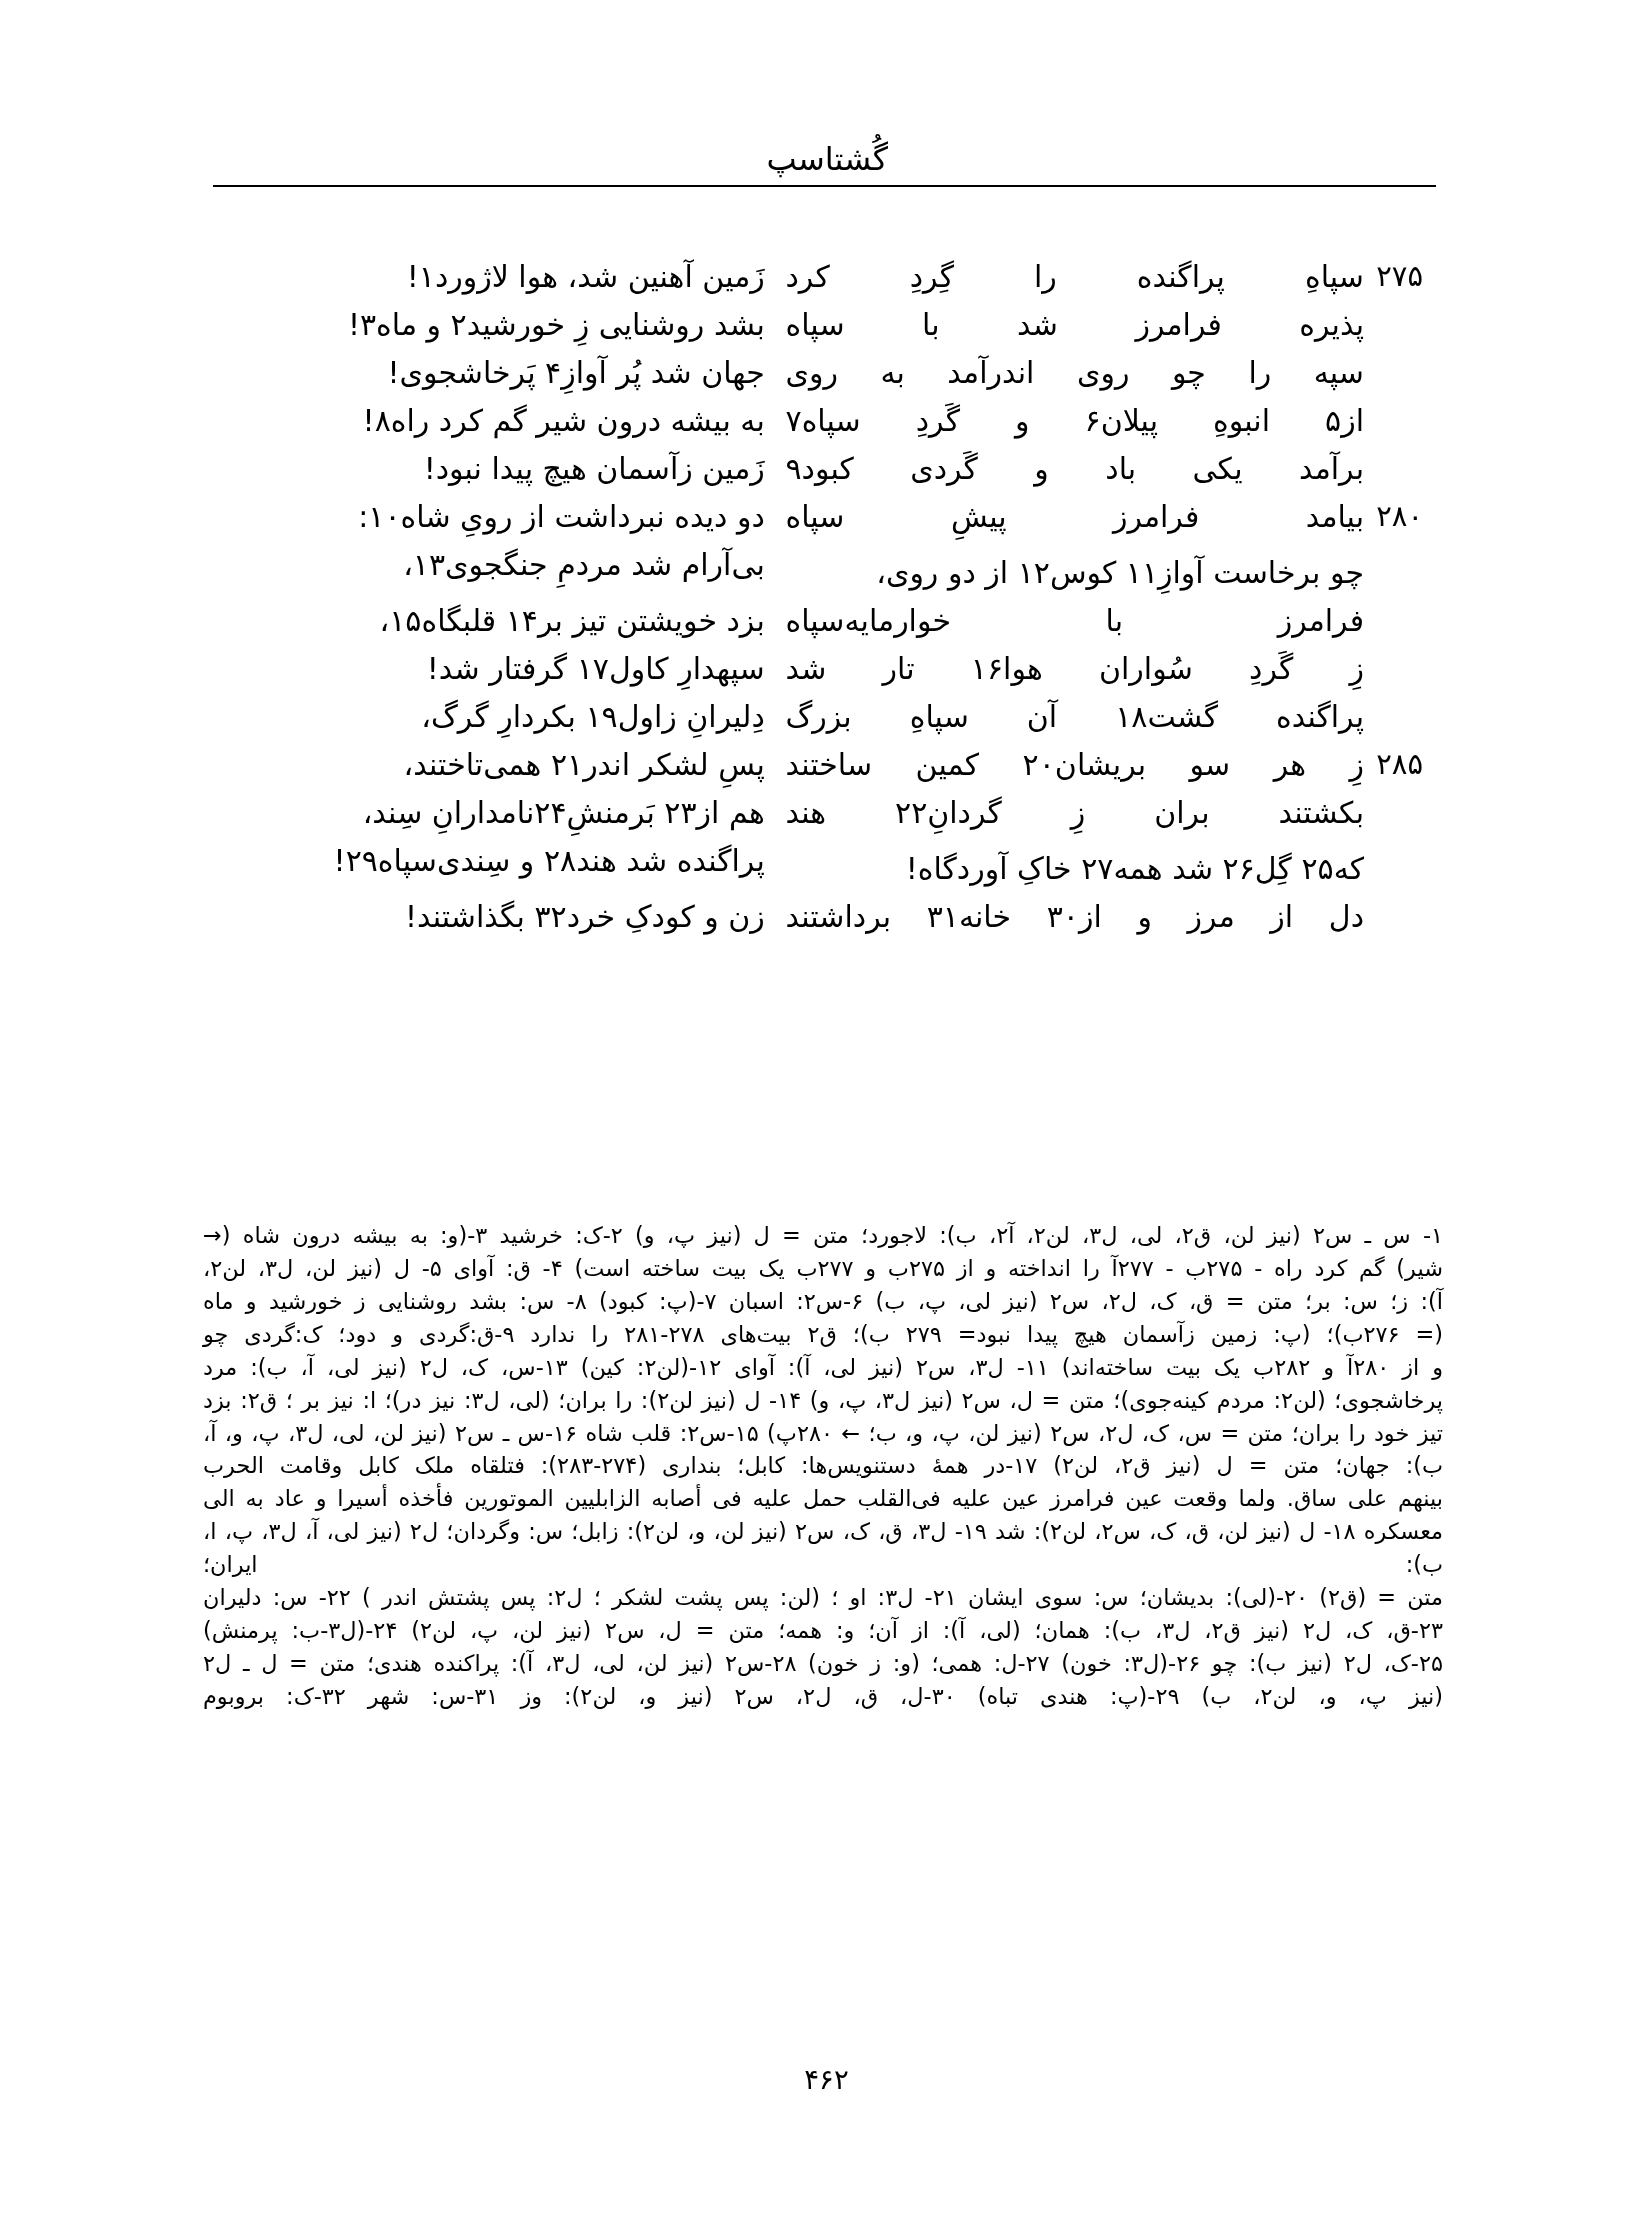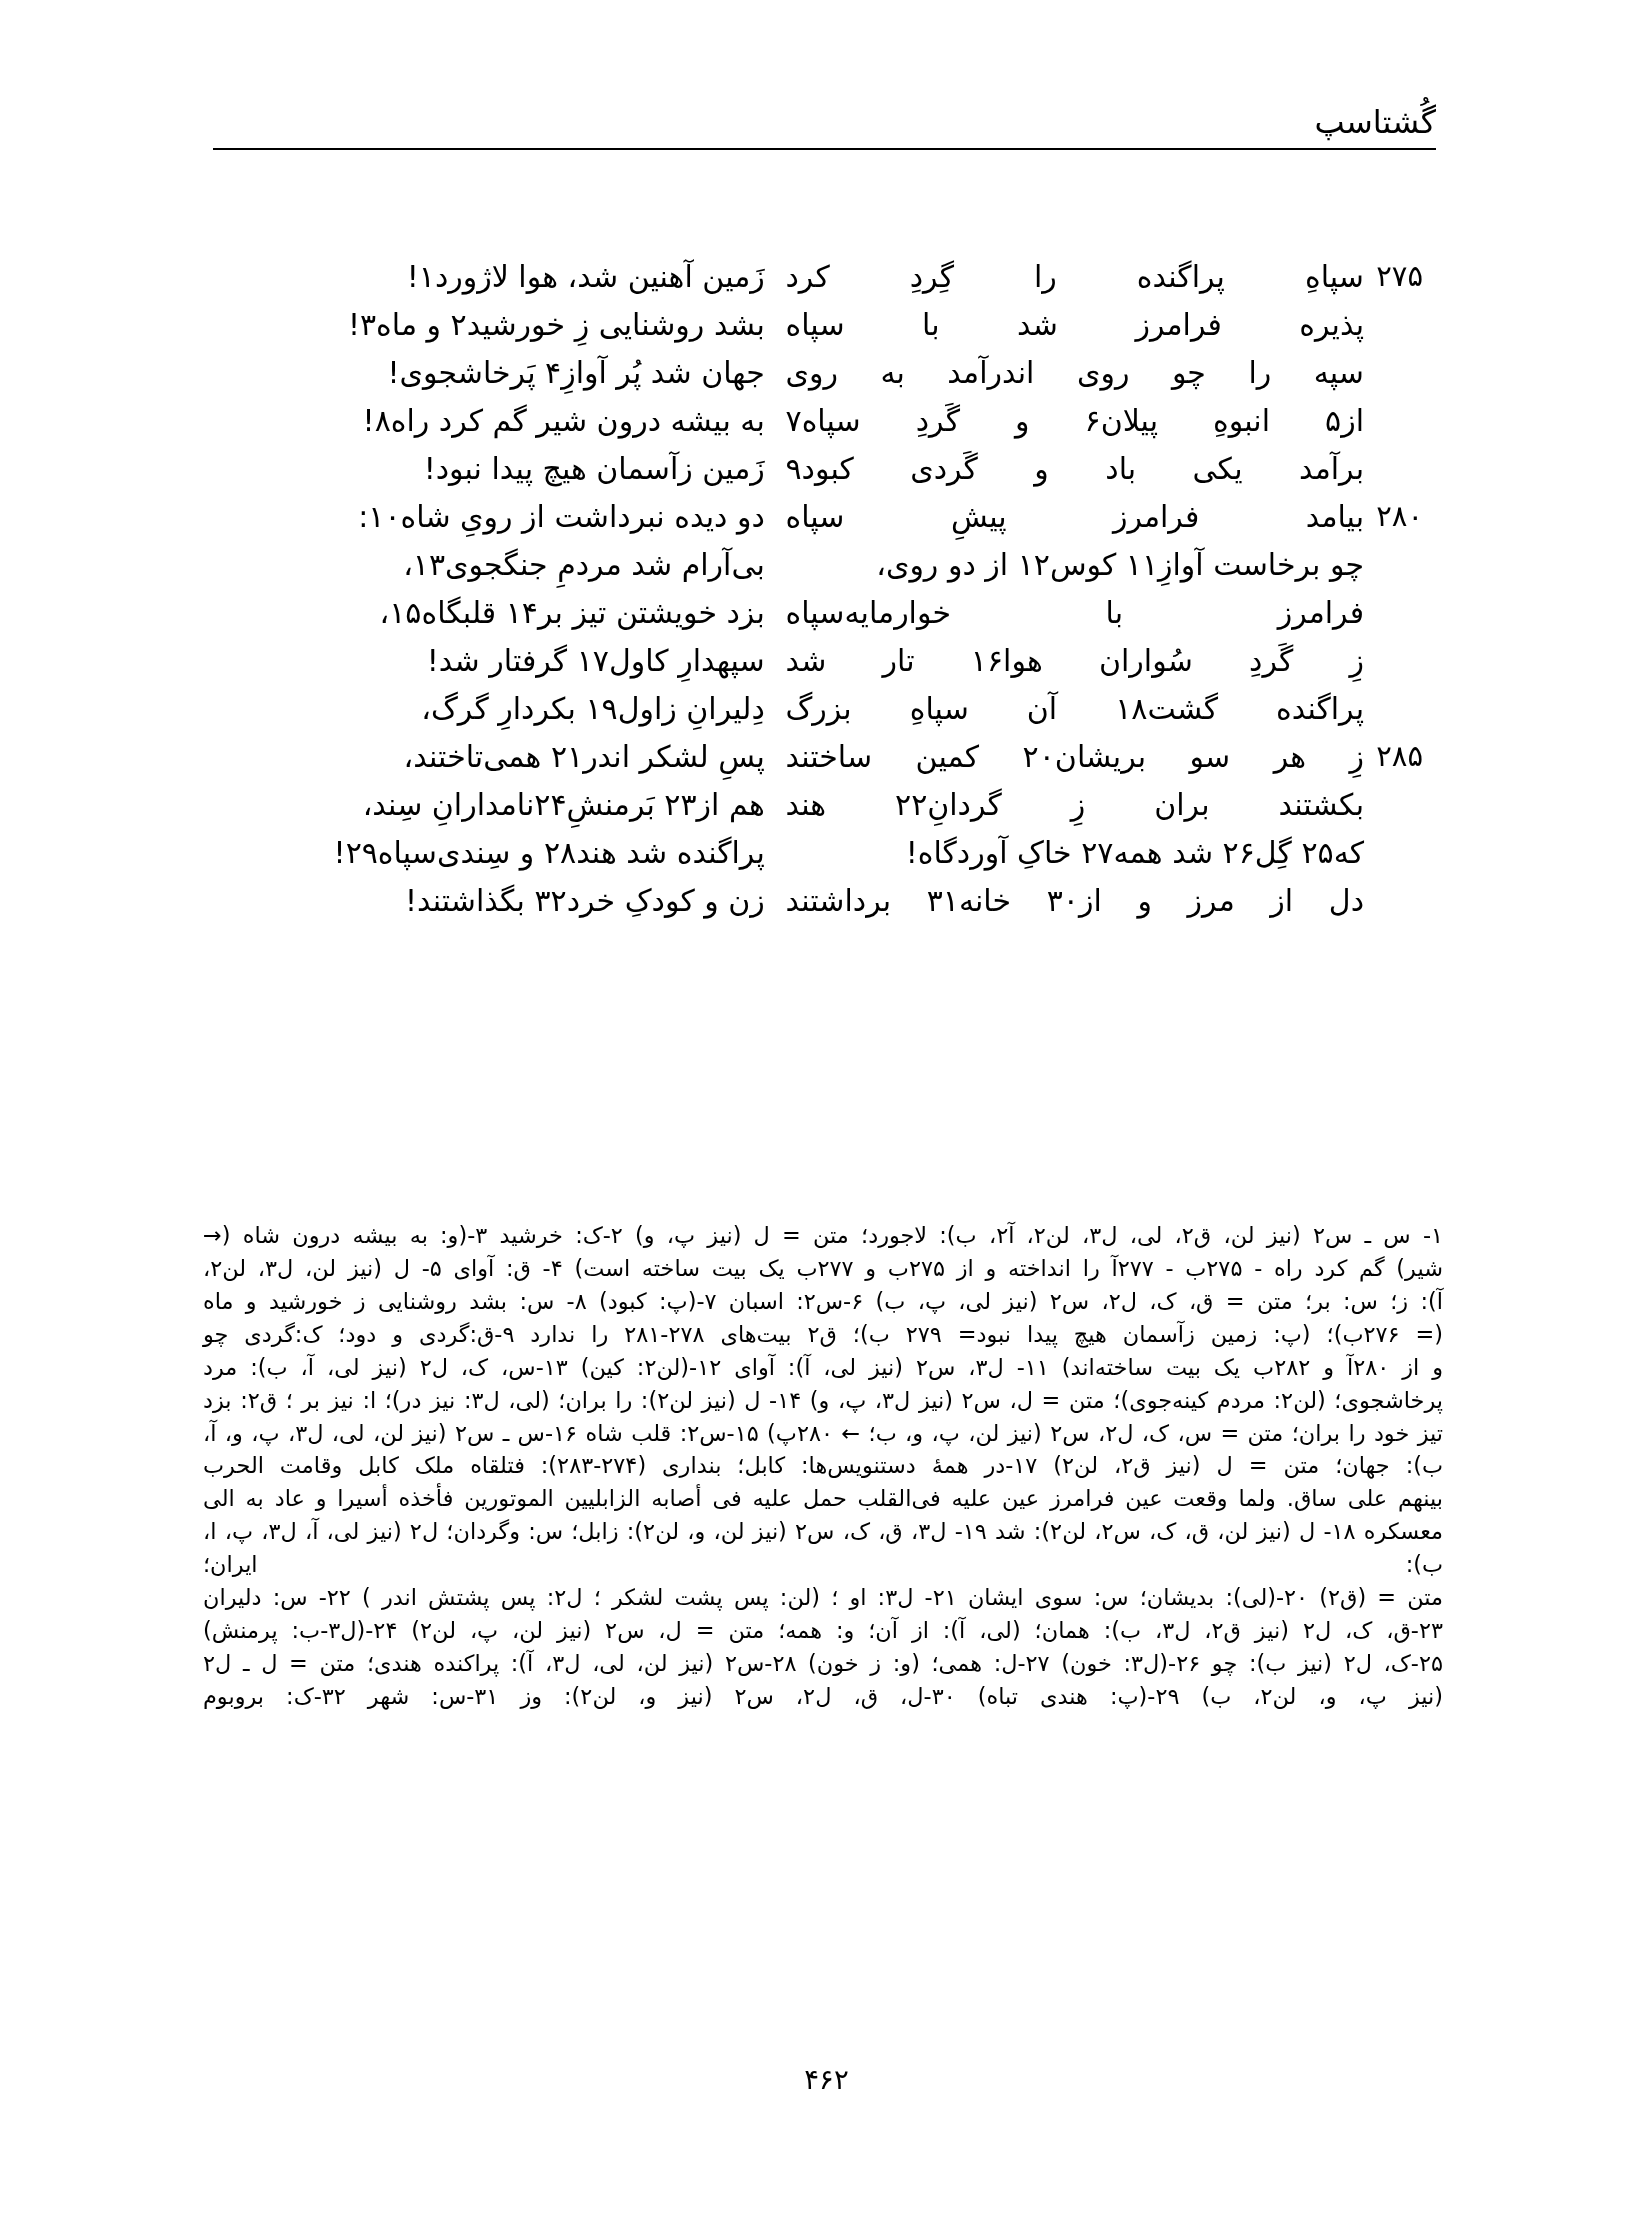--- a/index.html
+++ b/index.html
@@ -23,28 +23,29 @@
 
   
   .header-zone {
     position: absolute;
     top: 103px;
     right: 214px;
     left: 214px;
     height: 90px;
   }
   .running-head {
-    text-align: right;
+    text-align: center;
     direction: rtl;
     font-size: 32px;
     line-height: 1.2;
     padding-left: 5.5px;
     padding-bottom: 6.9px;
     letter-spacing: 0;
     white-space: nowrap;
+    margin-top: 37px;
   }
   .head-rule {
     border-bottom: 2.8px solid #000;
     width: 100%;
   }
 
   
   .verse-block {
     position: absolute;
     top: 262px;
@@ -84,21 +85,21 @@
   .hem-text {
     flex: 1 1 auto;
     display: flex;
     flex-direction: row;
     justify-content: space-between;
     white-space: nowrap;
   }
   .hem-text.tight {
     justify-content: flex-start;
   }
-  .hem-text.tight > .w { margin-left: 9.6px; }
+  .hem-text.tight > .w { margin-left: 9.6px; margin-top: 8px; }
   .w { display: inline-block; }
 
   
   .apparatus {
     position: absolute;
     top: 1219px;
     right: 207px;
     width: 1240px;
     direction: rtl;
     text-align: justify;

